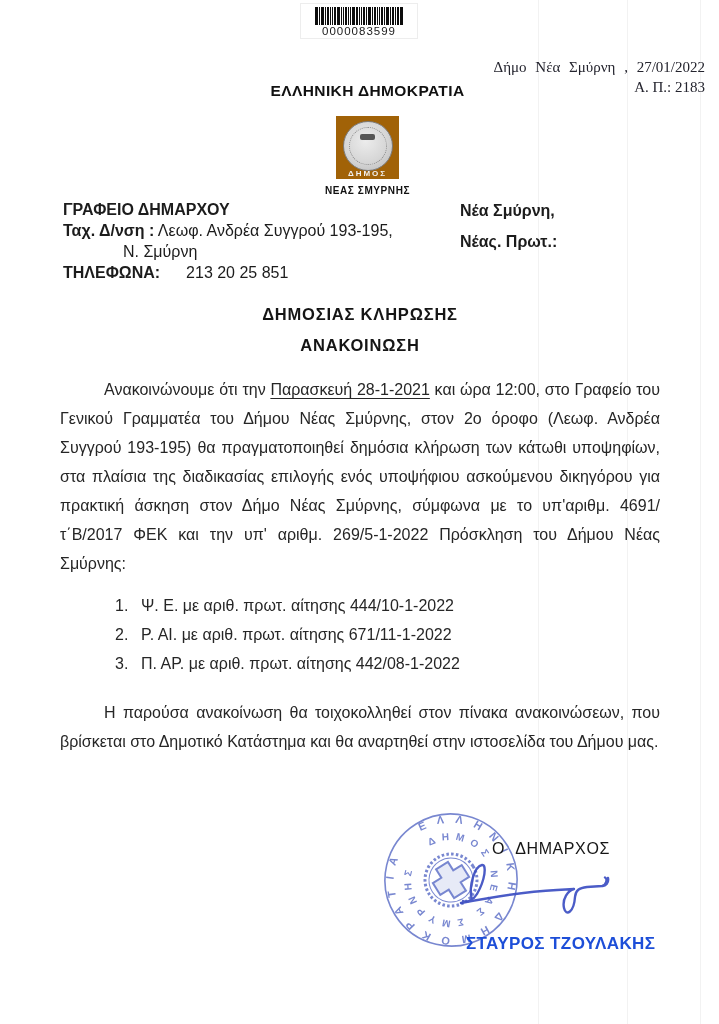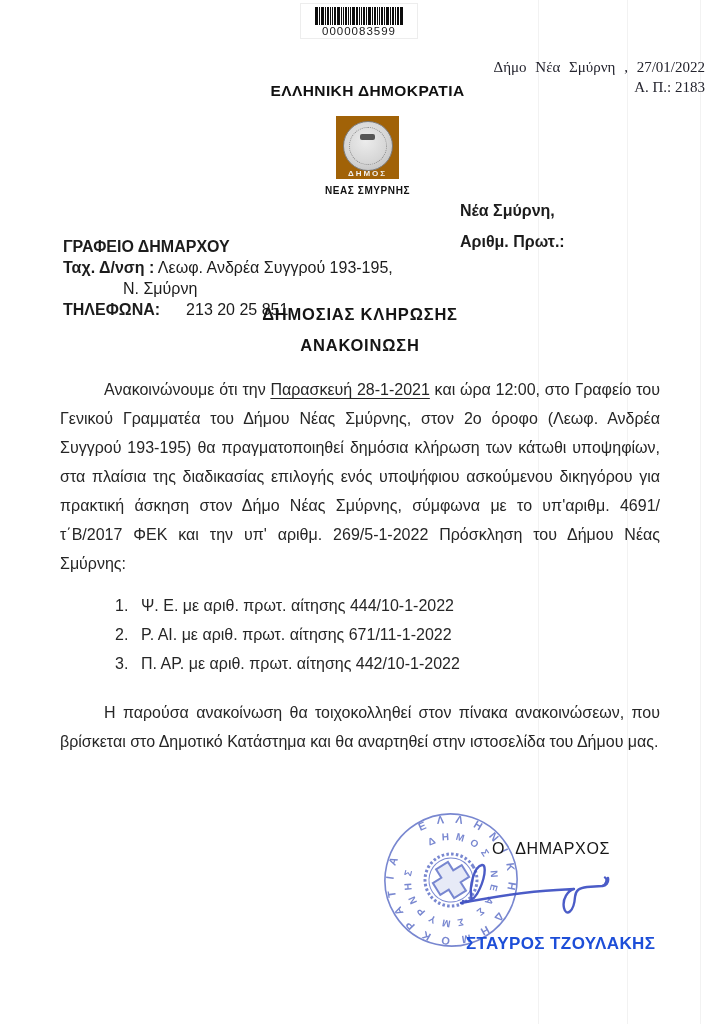--- a/index.html
+++ b/index.html
@@ -33,21 +33,21 @@
   .logo-seal::before{content:"";position:absolute;left:5px;top:5px;right:5px;bottom:5px;
     border-radius:50%;border:1px dotted #8a8a8a;}
   .logo-seal::after{content:"";position:absolute;left:16px;top:12px;width:15px;height:6px;
     background:#555;border-radius:2px;}
   .logo-inner-label{position:absolute;left:0;right:0;bottom:1px;text-align:center;
     color:#f2f2f2;font-size:8px;letter-spacing:2px;font-weight:bold;}
   .logo-sublabel{margin-top:2px;font-size:10px;font-weight:bold;letter-spacing:0.6px;color:#111;}
 
   
   .office-block{position:absolute;left:63px;top:199px;font-size:16px;line-height:21px;color:#1c1c1c;}
-  .office-block .b{font-weight:bold;margin-top:37px;}
+  .office-block .b{font-weight:bold;}
   .office-block .indent2{padding-left:60px;}
   .office-block .phoneval{margin-left:26px;}
   .protocol-block{position:absolute;left:460px;top:202px;font-size:16px;font-weight:bold;color:#1c1c1c;}
   .protocol-block .line2{margin-top:13px;}
 
   
   .doc-title{position:absolute;left:60px;width:600px;top:299px;text-align:center;
     font-weight:bold;font-size:16.5px;letter-spacing:0.8px;color:#151515;line-height:31px;}
 
   
@@ -136,21 +136,21 @@
 
     <div class="office-block">
       <div class="b">ΓΡΑΦΕΙΟ ΔΗΜΑΡΧΟΥ</div>
       <div><span class="b">Ταχ. Δ/νση :</span> <span>Λεωφ. Ανδρέα Συγγρού 193-195,</span></div>
       <div class="indent2">Ν. Σμύρνη</div>
       <div><span class="b">ΤΗΛΕΦΩΝΑ:</span><span class="phoneval">213 20 25 851</span></div>
     </div>
 
     <div class="protocol-block">
       <div>Νέα Σμύρνη,</div>
-      <div class="line2">Αριθμ. Πρωτ.:</div>
+      <div class="line2">Νέας. Πρωτ.:</div>
     </div>
 
     <div class="doc-title">
       <div>ΔΗΜΟΣΙΑΣ ΚΛΗΡΩΣΗΣ</div>
       <div>ΑΝΑΚΟΙΝΩΣΗ</div>
     </div>
 
     <div class="body-col">
       <p><span>Ανακοινώνουμε ότι την </span><span class="u">Παρασκευή 28-1-2021</span><span> και ώρα 12:00, στο Γραφείο του Γενικού Γραμματέα του Δήμου Νέας Σμύρνης, στον 2ο όροφο (Λεωφ. Ανδρέα Συγγρού 193-195) θα πραγματοποιηθεί δημόσια κλήρωση των κάτωθι υποψηφίων, στα πλαίσια της διαδικασίας επιλογής ενός υποψήφιου ασκούμενου δικηγόρου για πρακτική άσκηση στον Δήμο Νέας Σμύρνης, σύμφωνα με το υπ'αριθμ. 4691/τ΄Β/2017 ΦΕΚ και την υπ' αριθμ. 269/5-1-2022 Πρόσκληση του Δήμου Νέας Σμύρνης:</span></p>
 
@@ -158,21 +158,21 @@
         <li>
             <span class="num">1.</span>
             <span>Ψ. Ε. με αριθ. πρωτ. αίτησης 444/10-1-2022</span>
           </li>
         <li>
             <span class="num">2.</span>
             <span>Ρ. ΑΙ. με αριθ. πρωτ. αίτησης 671/11-1-2022</span>
           </li>
         <li>
             <span class="num">3.</span>
-            <span>Π. ΑΡ. με αριθ. πρωτ. αίτησης 442/10-1-2022</span>
+            <span>Π. ΑΡ. με αριθ. πρωτ. αίτησης 442/08-1-2022</span>
           </li>
       </ol>
 
       <p class="p3">Η παρούσα ανακοίνωση θα τοιχοκολληθεί στον πίνακα ανακοινώσεων, που βρίσκεται στο Δημοτικό Κατάστημα και θα αναρτηθεί στην ιστοσελίδα του Δήμου μας.</p>
     </div>
 
     <svg class="stamp-svg" width="140" height="140" viewBox="0 0 140 140">
       <defs>
         <path id="outerRing" d="M70,13 A57,57 0 1 1 69.98,13"></path>
         <path id="innerRing" d="M70,30 A40,40 0 1 1 69.98,30"></path>

